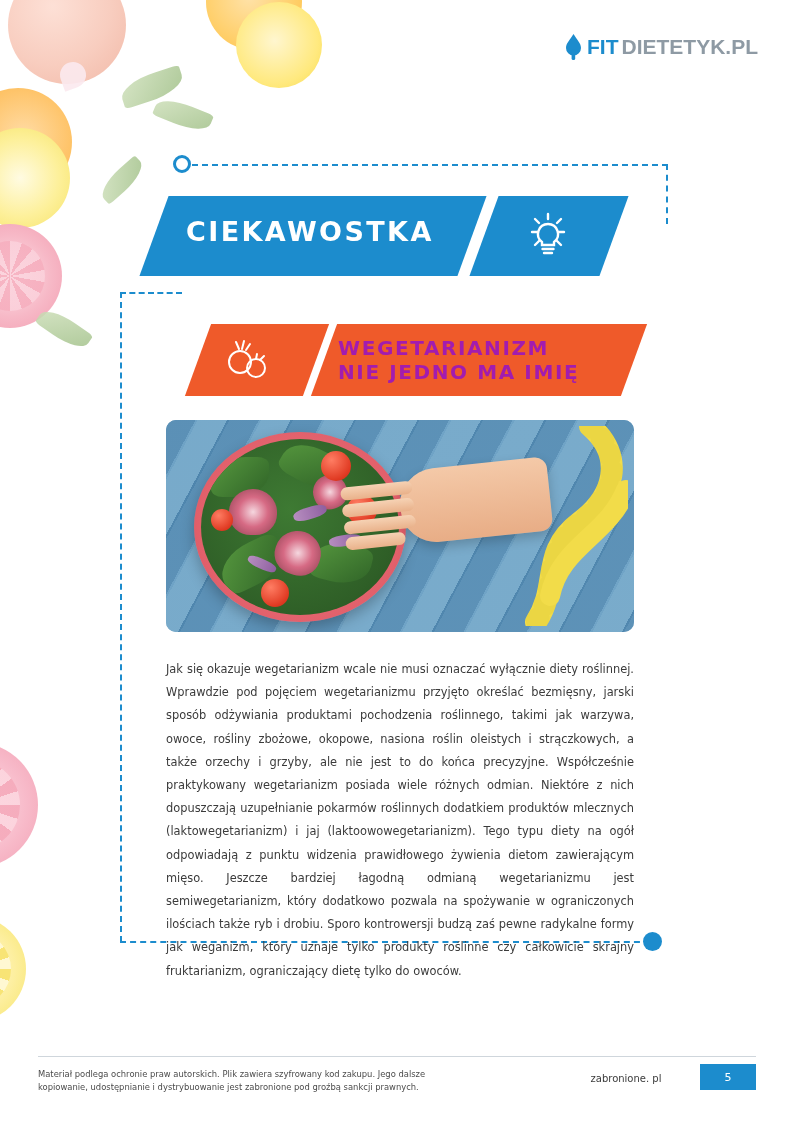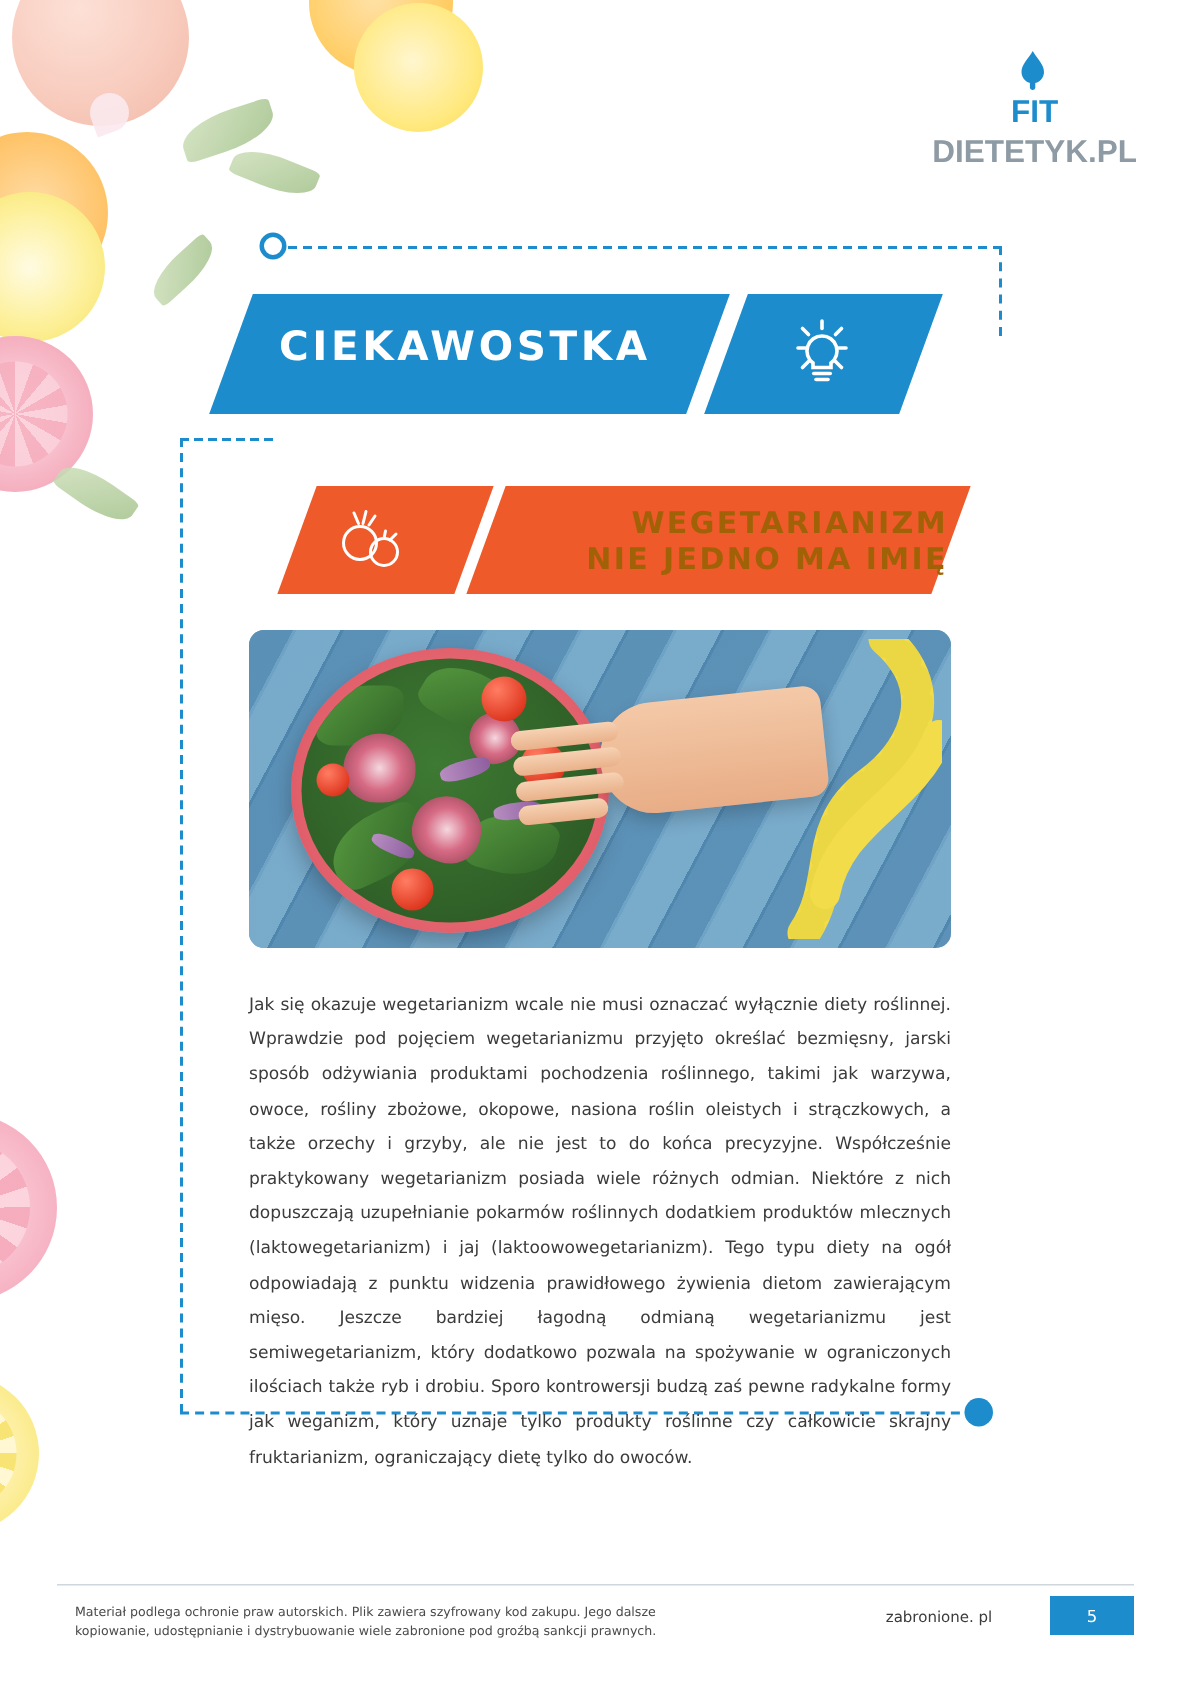--- a/index.html
+++ b/index.html
@@ -86,21 +86,21 @@
   .petal {
     position:absolute; background:#fbe9ee; border-radius:50% 50% 50% 0;
     opacity:.9;
   }
   .p3 { left: 60px; top: 62px; width: 26px; height: 26px; transform: rotate(-20deg); }
 
   
   .logo {
     position: absolute; right: 36px; top: 34px;
     display: flex; align-items: center; gap: 3px;
-    font-weight: 700; letter-spacing: .5px; flex-direction: column;
+    font-weight: 700; letter-spacing: .5px;
   }
   .logo .mark {
     width: 17px; height: 26px; position: relative; margin-right: 2px;
   }
   .logo .fit {
     color: #1c8ccd; font-size: 21px; font-weight: 700; letter-spacing: 0px;
   }
   .logo .dietetyk {
     color: #8e9aa4; font-size: 21px; font-weight: 700; letter-spacing: 0px;
   }
@@ -158,22 +158,22 @@
   .banner-orange {
     position: absolute; left: 198px; top: 324px; width: 428px; height: 72px;
   }
   .banner-orange .slab {
     position: absolute; top: 0; height: 72px; background: #ef5a2a;
     transform: skewX(-20deg);
   }
   .banner-orange .slab-icon { left: 0; width: 118px; }
   .banner-orange .slab-main { left: 126px; width: 310px; }
   .banner-orange .title {
-    position: absolute; left: 164px; top: 12px; width: 270px; text-align: right;
-    color: #a16207; font-size: 20px; font-weight: 700; letter-spacing: 1.6px;
+    position: absolute; left: 140px; top: 12px; width: 270px; 
+    color: #a21caf; font-size: 20px; font-weight: 700; letter-spacing: 1.6px;
     line-height: 24px;
     font-family: "DejaVu Sans", sans-serif;
   }
   .veg-icon { position: absolute; left: 24px; top: 12px; width: 54px; height: 48px; }
 
   
   .photo {
     position: absolute; left: 166px; top: 420px; width: 468px; height: 212px;
     border-radius: 10px; overflow: hidden;
     background: linear-gradient(135deg, #5f94b8 0%, #74a6c6 40%, #85b3cf 100%);
@@ -236,21 +236,21 @@
     text-align: justify;
     font-family: "DejaVu Sans", sans-serif;
   }
 
   
   .footer-rule {
     position: absolute; left: 38px; top: 1056px; width: 718px; height: 1;
     border-top: 1px solid #cfd6dc;
   }
   .footer-text {
-    position: absolute; left: 50px; top: 1068px; width: 420px;
+    position: absolute; left: 38px; top: 1068px; width: 420px;
     font-size: 8.4px; line-height: 13px; color: #4a4a4a;
     font-family: "DejaVu Sans", sans-serif;
   }
   .footer-site {
     position: absolute; left: 556px; top: 1073px; width: 140px;
     font-size: 10px; color: #3b3b3b; text-align: center;
     font-family: "DejaVu Sans", sans-serif;
   }
   .page-num {
     position: absolute; left: 700px; top: 1064px; width: 56px; height: 26px;
@@ -378,18 +378,18 @@
         <path d="M186 64 C168 110 120 120 110 170" stroke="#f2dc49" stroke-width="20" fill="none" stroke-linecap="round"></path>
       </svg>
     </div>
   </div>
 
   <div class="body-text">Jak się okazuje wegetarianizm wcale nie musi oznaczać wyłącznie diety roślinnej. Wprawdzie pod pojęciem wegetarianizmu przyjęto określać bezmięsny, jarski sposób odżywiania produktami pochodzenia roślinnego,  takimi jak warzywa, owoce, rośliny zbożowe, okopowe, nasiona roślin oleistych i strączkowych, a także orzechy i grzyby, ale nie jest to do końca precyzyjne. Współcześnie praktykowany wegetarianizm posiada wiele różnych odmian. Niektóre z nich dopuszczają uzupełnianie pokarmów roślinnych dodatkiem produktów mlecznych (laktowegetarianizm) i jaj (laktoowowegetarianizm). Tego typu diety na ogół odpowiadają z punktu widzenia prawidłowego żywienia dietom zawierającym mięso. Jeszcze bardziej łagodną odmianą wegetarianizmu jest semiwegetarianizm, który dodatkowo pozwala na spożywanie w ograniczonych ilościach także ryb i drobiu. Sporo kontrowersji budzą zaś pewne radykalne formy jak weganizm, który uznaje tylko produkty roślinne czy całkowicie skrajny fruktarianizm, ograniczający dietę tylko do owoców.</div>
 
   <div class="footer-rule"></div>
   <div class="footer-text">
     <span>Materiał podlega ochronie praw autorskich. Plik zawiera szyfrowany kod zakupu. Jego dalsze</span><br>
-    <span>kopiowanie, udostępnianie i dystrybuowanie wiele zabronione pod groźbą sankcji prawnych.</span>
+    <span>kopiowanie, udostępnianie i dystrybuowanie jest zabronione pod groźbą sankcji prawnych.</span>
   </div>
   <div class="footer-site">zabronione. pl</div>
   <div class="page-num">5</div>
 
 </div>
 
 </body></html>

